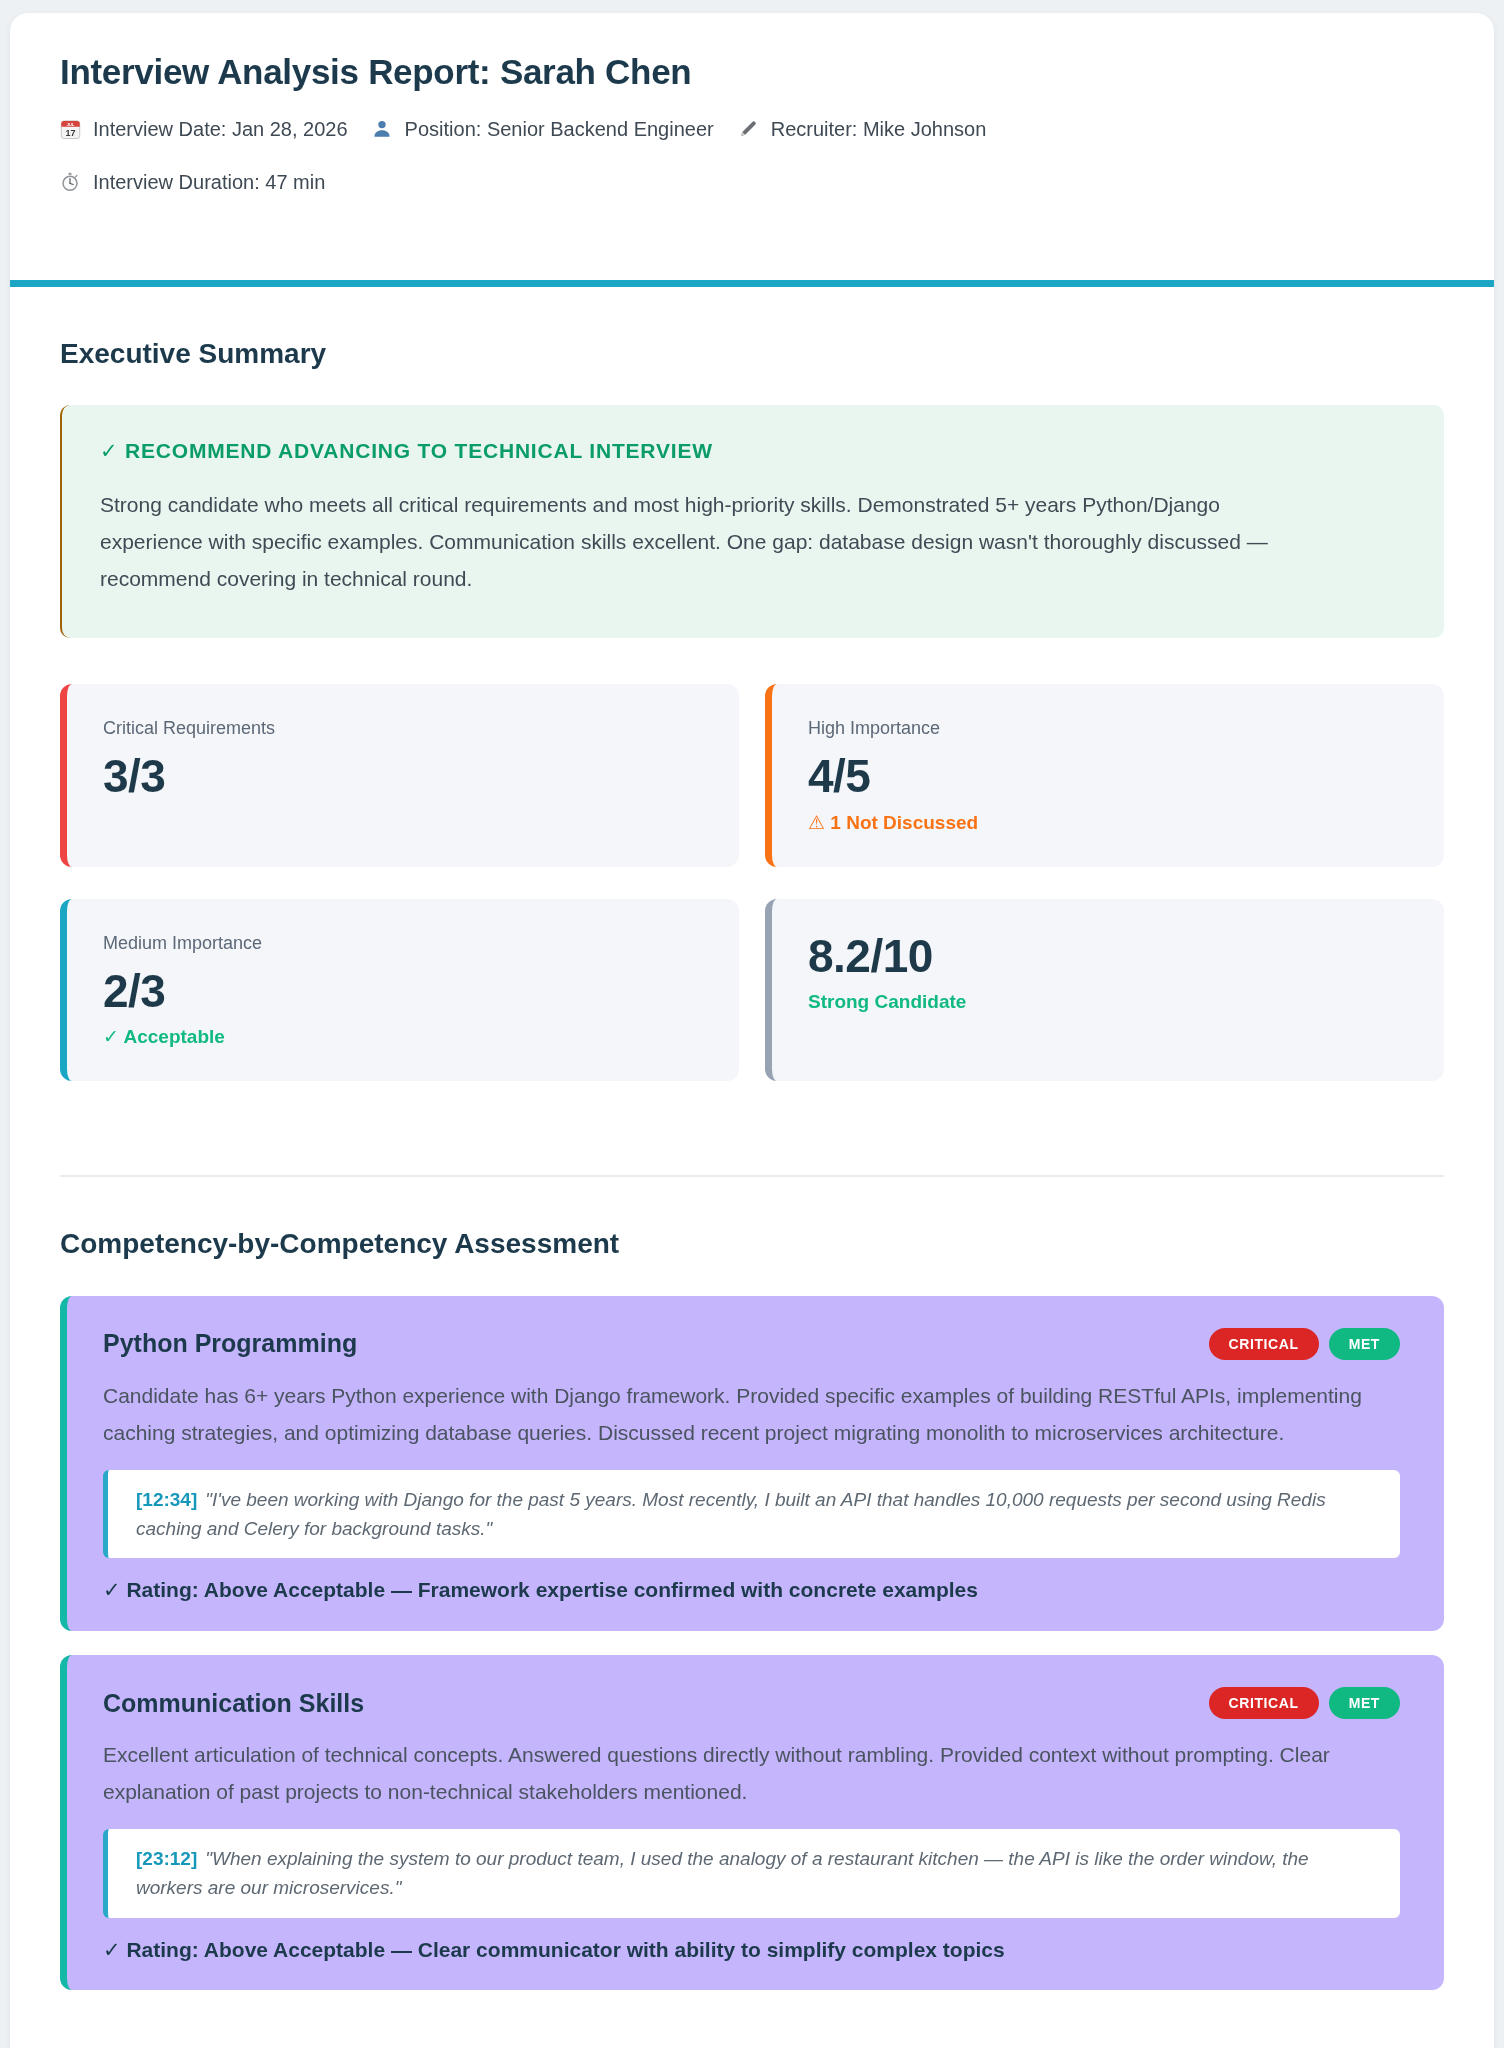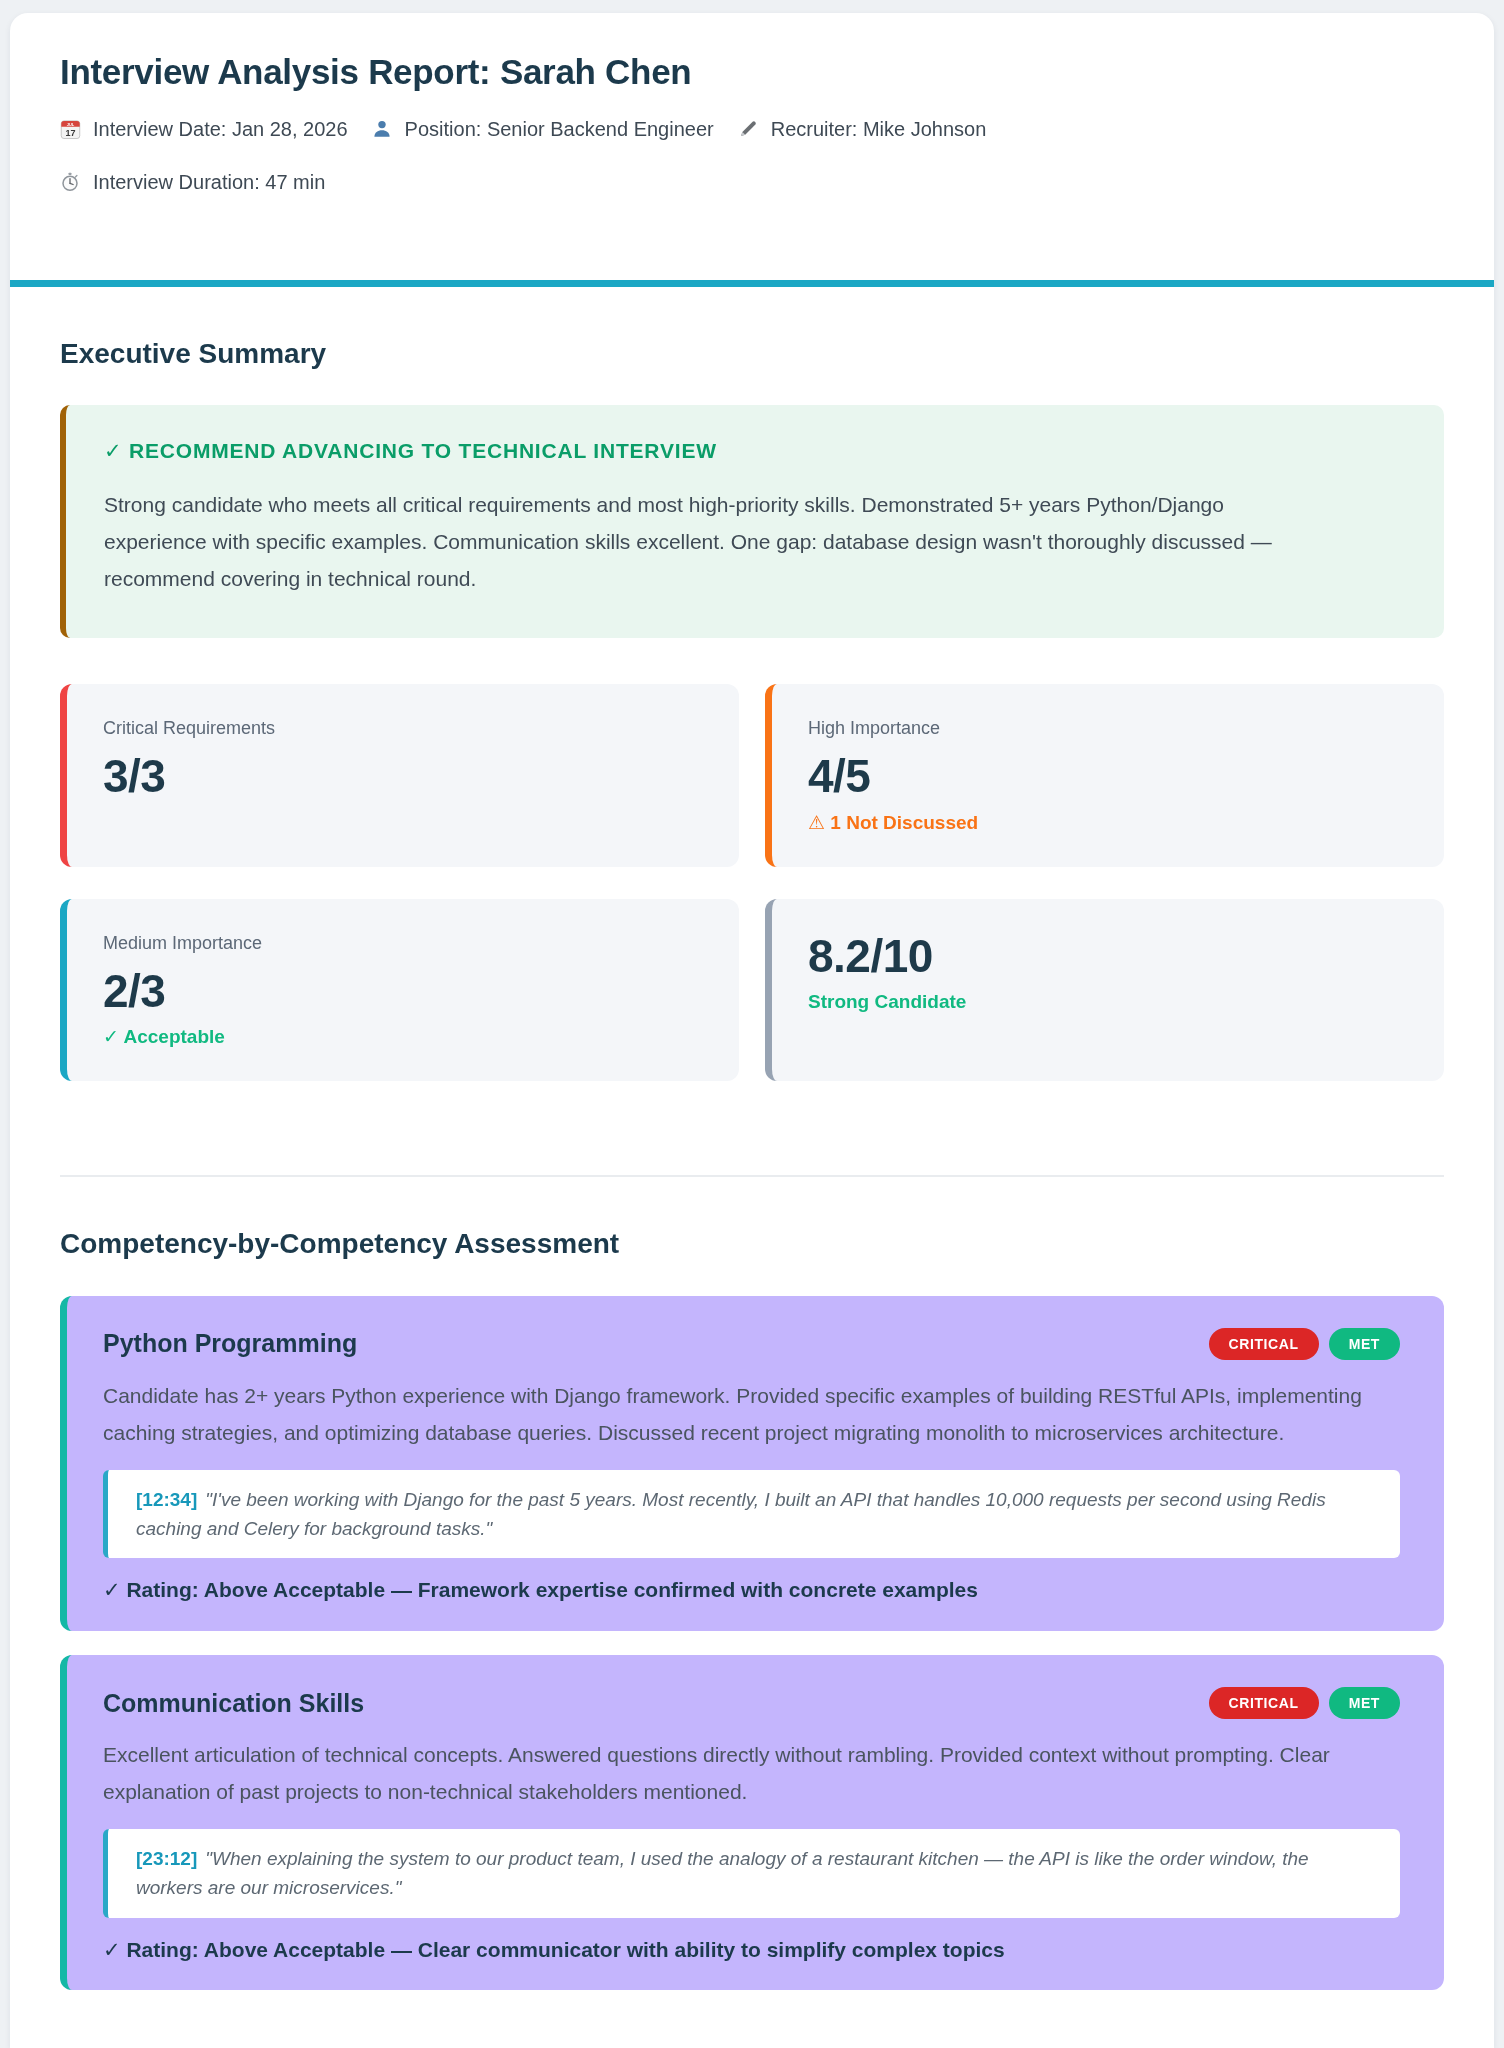--- a/index.html
+++ b/index.html
@@ -29,21 +29,21 @@
   .meta-text { font-size: 20px; color: #3e4954; }
   .header-rule { height: 7px; background: #1ba7c4; margin: 86px -50px 0; }
   
   h2.section-heading {
     font-size: 28px; font-weight: 700; color: #1c3a4c;
     margin: 52px 0 36px; line-height: 1.1;
   }
   
   .summary-box {
     background: #e9f6ef;
-    border-left: 6px solid #a16207;
+    border-left: 2px solid #a16207;
     border-radius: 10px;
     padding: 34px 38px 40px;
   }
   .rec-title {
     color: #0a9d68; font-size: 21px; font-weight: 700;
     letter-spacing: 0.8px; margin-bottom: 24px;
   }
   .summary-body {
     font-size: 21px; line-height: 1.76; color: #3f4a55; max-width: 1215px;
   }
@@ -205,21 +205,21 @@
     <h2 class="section-heading">Competency-by-Competency Assessment</h2>
 
     <div class="comp-card">
       <div class="comp-head">
         <div class="comp-title">Python Programming</div>
         <div class="badge-group">
           <span class="badge badge-red">CRITICAL</span>
           <span class="badge badge-green">MET</span>
         </div>
       </div>
-      <p class="comp-body">Candidate has 2+ years Python experience with Django framework. Provided specific examples of building RESTful APIs, implementing caching strategies, and optimizing database queries. Discussed recent project migrating monolith to microservices architecture.</p>
+      <p class="comp-body">Candidate has 6+ years Python experience with Django framework. Provided specific examples of building RESTful APIs, implementing caching strategies, and optimizing database queries. Discussed recent project migrating monolith to microservices architecture.</p>
       <div class="quote-box">
         <p class="quote-text"><span class="quote-ts">[12:34]</span><span>"I've been working with Django for the past 5 years. Most recently, I built an API that handles 10,000 requests per second using Redis caching and Celery for background tasks."</span></p>
       </div>
       <div class="comp-rating">✓ Rating: Above Acceptable — Framework expertise confirmed with concrete examples</div>
     </div>
 
     <div class="comp-card">
       <div class="comp-head">
         <div class="comp-title">Communication Skills</div>
         <div class="badge-group">

